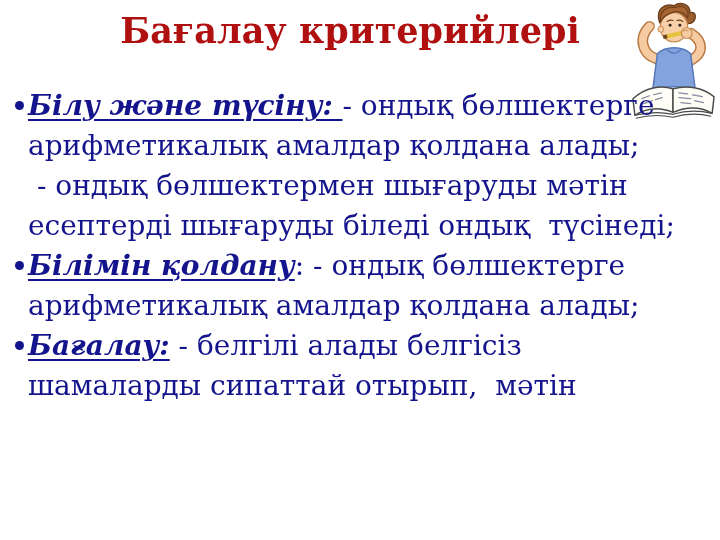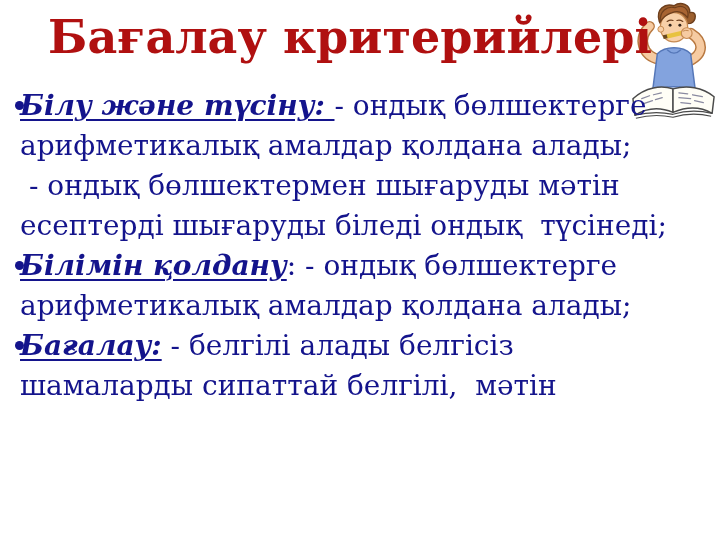--- a/index.html
+++ b/index.html
@@ -4,31 +4,31 @@
 <style>
   html,body{margin:0;padding:0;}
   body{width:720px;height:540px;overflow:hidden;background:#ffffff;}
   .slide{
     position:relative;width:720px;height:540px;background:#ffffff;
     font-family:"DejaVu Serif","Liberation Serif",serif;
   }
   .slide-title{
     position:absolute;top:10px;left:0;width:700px;
     text-align:center;
-    font-size:46px;font-weight:bold;color:#b01010;
+    font-size:35px;font-weight:bold;color:#b01010;
     letter-spacing:0px;z-index:2;
   }
   .clipart{
     position:absolute;top:0;right:2px;width:88px;height:124px;z-index:1;
   }
   .content{
     position:absolute;top:86px;left:0;right:0;z-index:2;
     color:#14148c;font-size:28px;line-height:40px;
   }
-  .bullet-para{position:relative;padding-left:20px;}
+  .bullet-para{position:relative;padding-left:28px;}
   .bullet-para + .bullet-para{margin-top:0;}
   .bullet-dot{
     position:absolute;left:15px;top:15px;width:9px;height:9px;border-radius:50%;
     background:#14148c;
   }
   .line,.head,.rest{white-space:pre-wrap;}
   .head{
     font-weight:bold;font-style:italic;
     text-decoration:underline;text-decoration-thickness:2px;text-underline-offset:4px;
   }
@@ -92,17 +92,17 @@
 
     <div class="bullet-para">
       <span class="bullet-dot"></span>
       <div class="line"><span class="head">Білімін қолдану</span><span class="rest">: - ондық бөлшектерге</span></div>
       <div class="line">арифметикалық амалдар қолдана алады;</div>
     </div>
 
     <div class="bullet-para">
       <span class="bullet-dot"></span>
       <div class="line"><span class="head">Бағалау:</span><span class="rest"> - белгілі алады белгісіз</span></div>
-      <div class="line">шамаларды сипаттай белгілі,  мәтін</div>
+      <div class="line">шамаларды сипаттай отырып,  мәтін</div>
     </div>
 
   </div>
 </div>
 
 </body></html>

